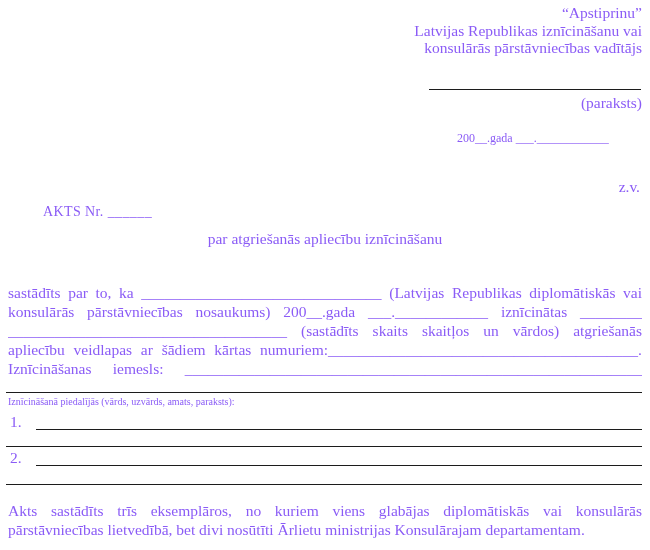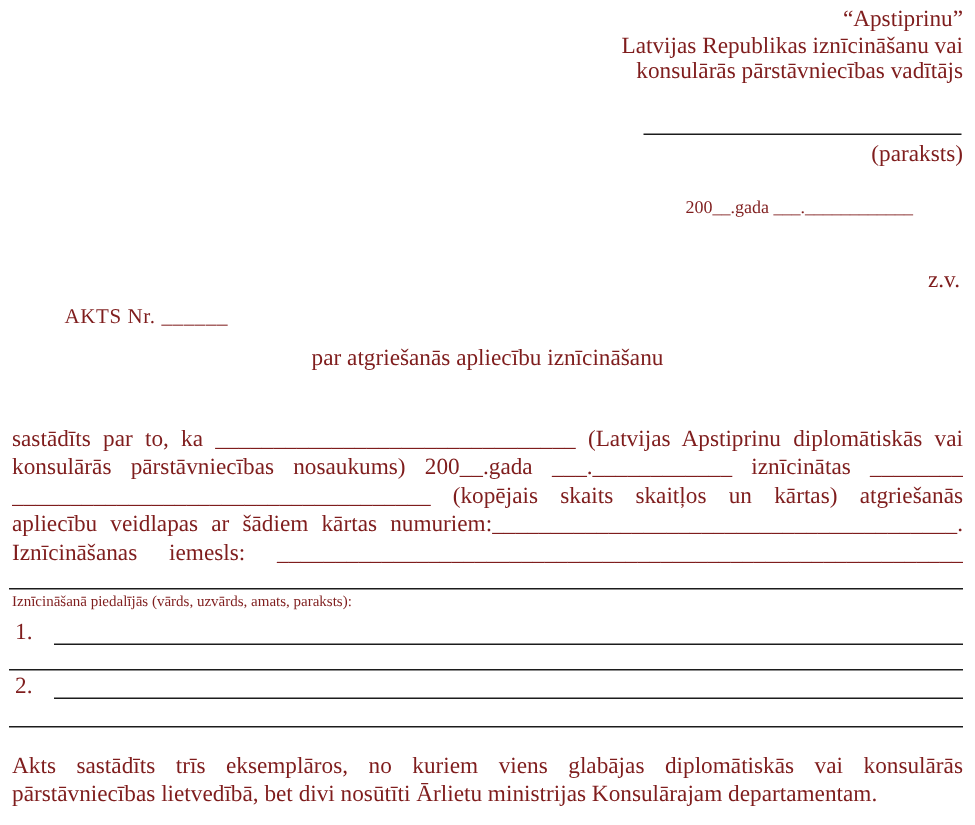--- a/index.html
+++ b/index.html
@@ -1,21 +1,21 @@
 <!DOCTYPE html>
 <html><head>
 <meta charset="utf-8">
 <style>
   html,body{margin:0;padding:0;background:#e8e8e8;}
   .page{
     position:relative;
     width:650px;height:550px;
     background:#ffffff;
     font-family:"Liberation Serif","DejaVu Serif",serif;
-    color:#7f1d1d;
+    color:#8b5cf6;
     overflow:hidden;
     margin:0 auto;
   }
   .approval{
     position:absolute; top:4px; right:8px; left:330px;
     text-align:right; font-size:15.5px; line-height:17.5px;
   }
   .sig-line{
     position:absolute; top:89px; right:9px; width:212px; height:0;
     border-bottom:1.5px solid #1c1c1c;
@@ -97,23 +97,23 @@
   <div class="sig-caption">(paraksts)</div>
 
   <div class="date-line">200__.gada ___.____________</div>
 
   <div class="seal">z.v.</div>
 
   <div class="title">AKTS Nr. ______</div>
   <div class="subtitle">par atgriešanās apliecību iznīcināšanu</div>
 
   <div class="body-par">
-    <div class="jline">sastādīts par to, ka _______________________________ (Latvijas Apstiprinu diplomātiskās vai</div>
+    <div class="jline">sastādīts par to, ka _______________________________ (Latvijas Republikas diplomātiskās vai</div>
     <div class="jline">konsulārās pārstāvniecības nosaukums) 200__.gada ___.____________ iznīcinātas ________</div>
-    <div class="jline">____________________________________ (kopējais skaits skaitļos un kārtas) atgriešanās</div>
+    <div class="jline">____________________________________ (sastādīts skaits skaitļos un vārdos) atgriešanās</div>
     <div class="jline">apliecību veidlapas ar šādiem kārtas numuriem:________________________________________.</div>
     <div class="jline">Iznīcināšanas iemesls: ___________________________________________________________</div>
   </div>
 
   <div class="rule rule-1"></div>
 
   <div class="part-head">Iznīcināšanā piedalījās (vārds, uzvārds, amats, paraksts):</div>
 
   <div class="entry entry-1">
     <span>1.</span>

